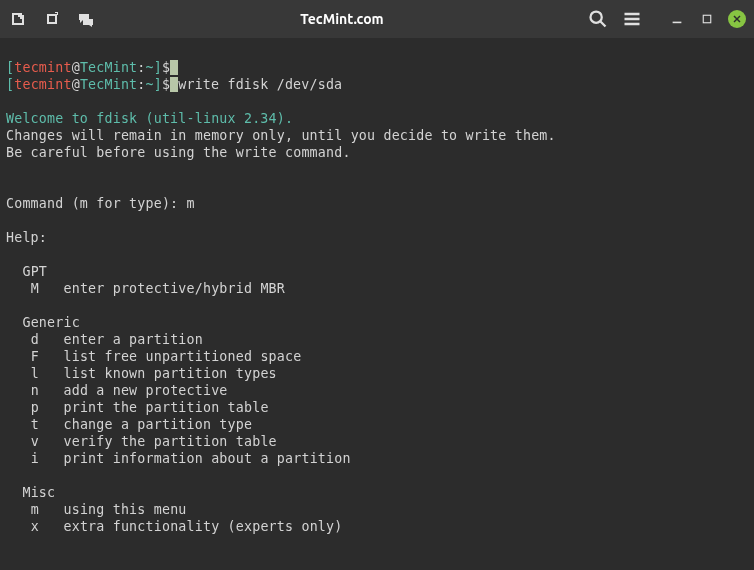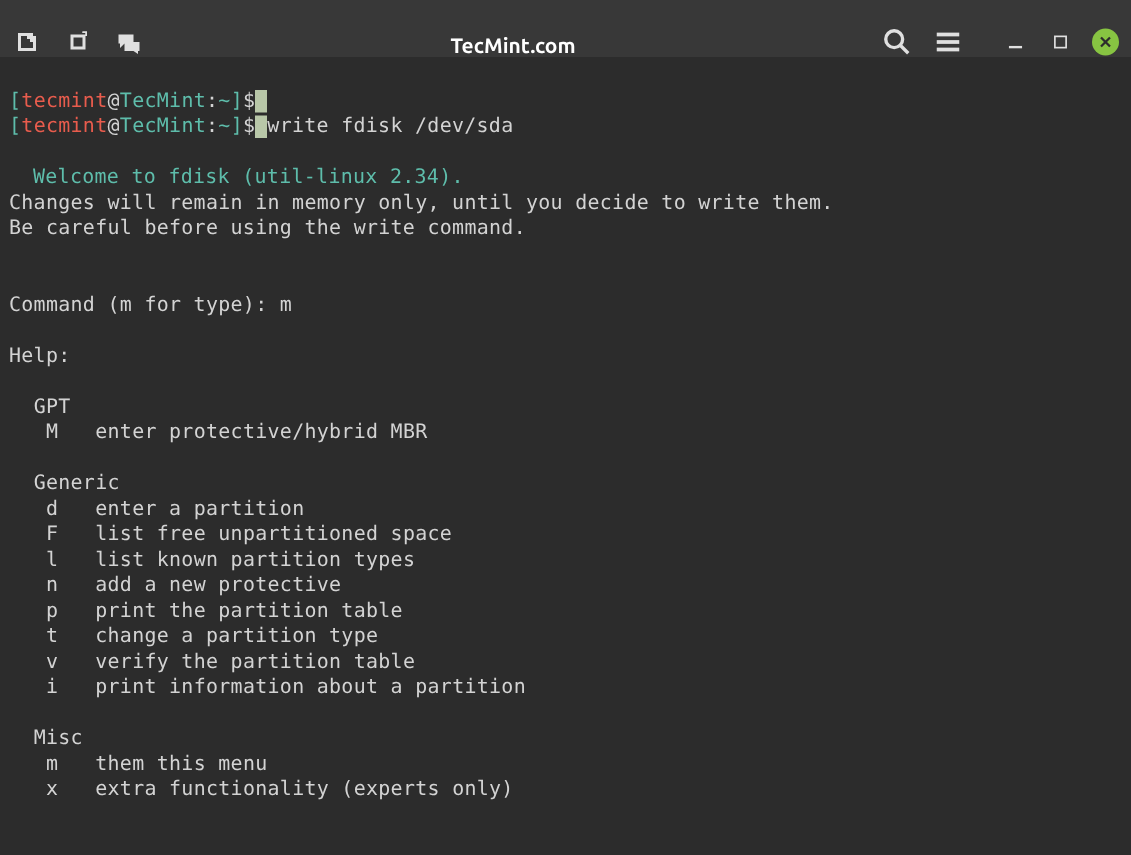--- a/index.html
+++ b/index.html
@@ -11,21 +11,21 @@
       width: 754px;
       height: 570px;
       background: #2c2c2c;
       font-family: "DejaVu Sans Mono", "Liberation Mono", monospace;
       overflow: hidden;
     }
     .titlebar {
       height: 38px;
       background: #383838;
       display: flex;
-      align-items: flex-end;
+      align-items: center;
       padding: 0 8px;
       color: #e0e0e0;
     }
     .titlebar-left {
       display: flex;
       gap: 14px;
       align-items: center;
     }
     .titlebar-left svg {
       width: 16px;
@@ -96,21 +96,21 @@
     .prompt-colon { color: #d3d3d3; }
     .prompt-path { color: #5ebdab; }
     .cursor-block {
       background: #b8c7a8;
       color: #2c2c2c;
       display: inline-block;
       width: 8px;
       height: 15px;
       vertical-align: text-bottom;
     }
-    .welcome { color: #5ebdab; margin-left: 16px; }
+    .welcome { color: #5ebdab; }
     .bold { font-weight: normal; }
     .normal { color: #d3d3d3; }
   </style>
 </head>
 <body>
 
 <div class="titlebar">
   <div class="titlebar-left">
     <div class="icon-btn">
       <svg viewBox="0 0 16 16">
@@ -185,15 +185,15 @@
 <span class="normal">   <span>d</span>   <span>enter a partition</span></span>
 <span class="normal">   <span>F</span>   <span>list free unpartitioned space</span></span>
 <span class="normal">   <span>l</span>   <span>list known partition types</span></span>
 <span class="normal">   <span>n</span>   <span>add a new protective</span></span>
 <span class="normal">   <span>p</span>   <span>print the partition table</span></span>
 <span class="normal">   <span>t</span>   <span>change a partition type</span></span>
 <span class="normal">   <span>v</span>   <span>verify the partition table</span></span>
 <span class="normal">   <span>i</span>   <span>print information about a partition</span></span>
 
 <span class="normal bold">  <span>Misc</span></span>
-<span class="normal">   <span>m</span>   <span>them this menu</span></span>
+<span class="normal">   <span>m</span>   <span>using this menu</span></span>
 <span class="normal">   <span>x</span>   <span>extra functionality (experts only)</span></span>
 </div>
 
 </body></html>

